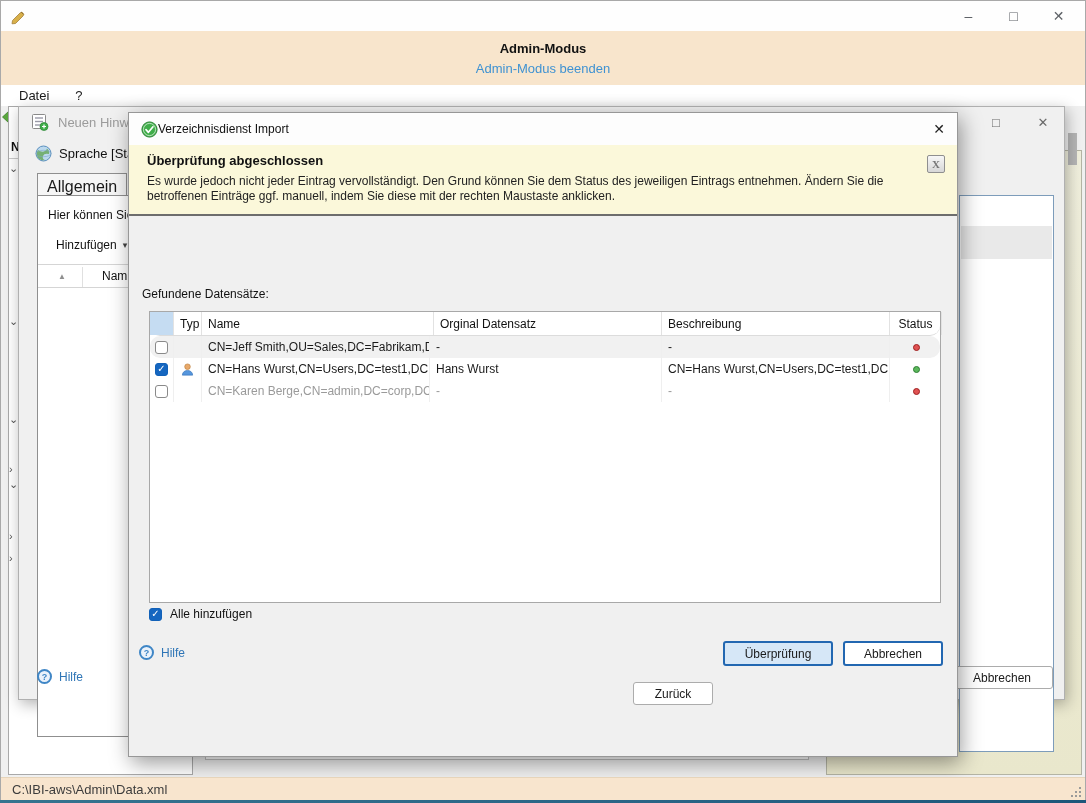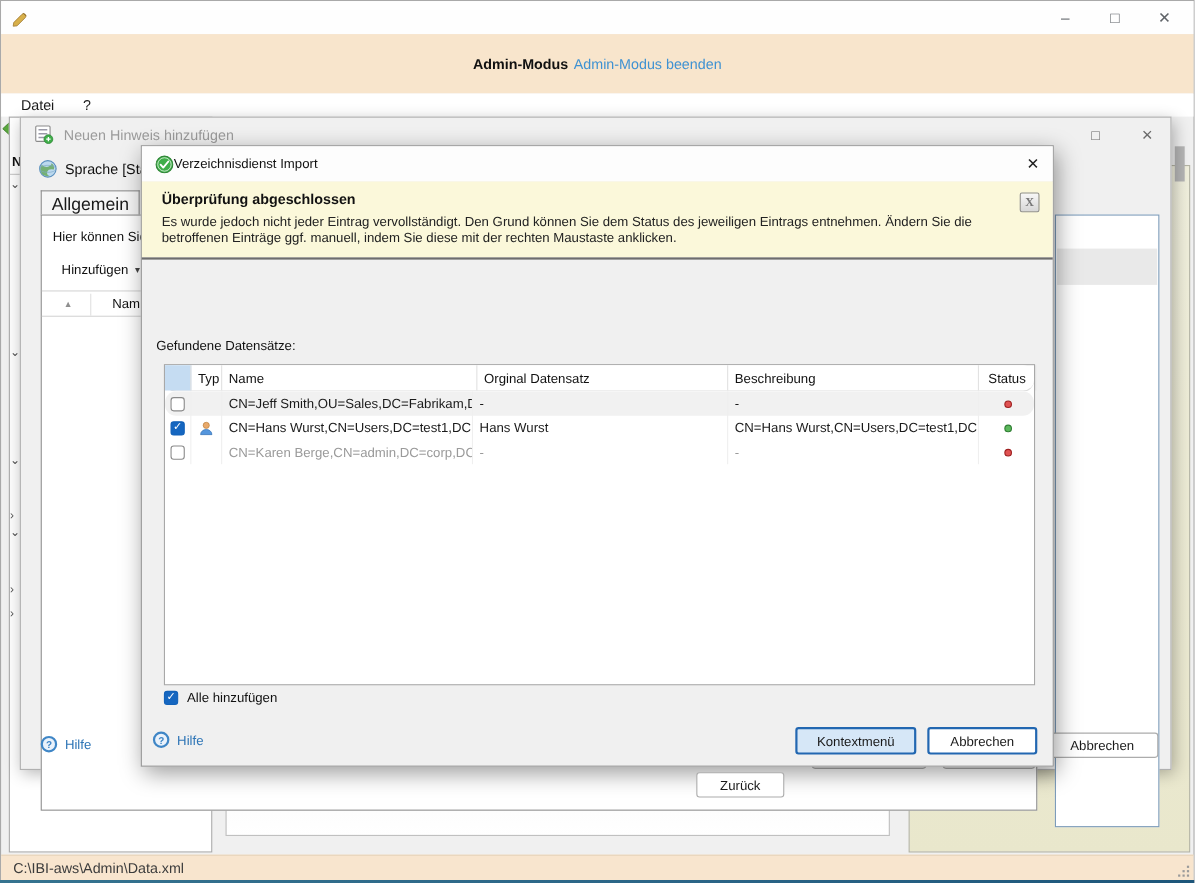--- a/index.html
+++ b/index.html
@@ -8,42 +8,42 @@
     position:relative;width:1086px;height:803px;overflow:hidden;
     font-family:"Liberation Sans",sans-serif;font-size:12px;color:#1a1a1a;
     background:#f0f0f0;box-shadow:inset 0 0 0 1px #a9a9a9;
   }
   
   .titlebar{position:absolute;left:1px;top:1px;width:1084px;height:30px;background:#fefefe;display:flex;align-items:center;}
   .app-icon{margin-left:9px;width:17px;height:17px;flex:0 0 auto;}
   .app-title{margin-left:9px;color:#7a7a7a;font-size:13px;}
   .win-controls{position:absolute;right:4px;top:0;height:30px;display:flex;}
   .win-btn{width:45px;height:30px;display:flex;align-items:center;justify-content:center;color:#5f6368;font-size:14px;cursor:default;}
-  .admin-banner{position:absolute;left:1px;top:31px;width:1084px;height:54px;background:#f8e5cc;display:flex;flex-direction:row;align-items:center;justify-content:center;gap:5px;}
+  .admin-banner{position:absolute;left:1px;top:31px;width:1084px;height:54px;background:#f8e5cc;display:flex;flex-direction:column;align-items:center;justify-content:center;gap:5px;}
   .admin-banner .hd{font-weight:bold;font-size:13px;color:#111;}
   .admin-banner .lnk{color:#3f92d2;font-size:13px;cursor:pointer;}
   .menubar{position:absolute;left:1px;top:85px;width:1084px;height:21px;background:#fff;display:flex;align-items:center;gap:26px;padding-left:18px;font-size:13px;}
   .menubar span{cursor:pointer;}
   .statusbar{position:absolute;left:1px;top:777px;width:1084px;height:23px;background:#f8e5ce;display:flex;align-items:center;padding-left:11px;font-size:13px;color:#3c3c3c;border-top:1px solid #e6d4ba;}
   .grip{position:absolute;right:5px;bottom:6px;width:10px;height:10px;}
   .grip i{position:absolute;width:2px;height:2px;background:#9a9a9a;}
   .grip i:nth-child(1){right:0;bottom:0}.grip i:nth-child(2){right:4px;bottom:0}.grip i:nth-child(3){right:0;bottom:4px}.grip i:nth-child(4){right:8px;bottom:0}.grip i:nth-child(5){right:0;bottom:8px}.grip i:nth-child(6){right:4px;bottom:4px}
   .bottom-strip{position:absolute;left:0;top:800px;width:1086px;height:3px;background:linear-gradient(90deg,#35738f,#2a6486 60%,#1d567a);}
   
   .back-arrow{position:absolute;left:2px;top:110px;width:16px;height:14px;}
   .tree-panel{position:absolute;left:8px;top:106px;width:185px;height:669px;background:#fff;border:1px solid #a9a9a9;}
   .tree-header{position:absolute;left:0;top:28px;width:100%;height:24px;border-bottom:1px solid #c9c9c9;font-weight:bold;font-size:12px;padding:5px 0 0 2px;color:#111;}
   .chev{position:absolute;left:0;width:12px;color:#555;font-size:11px;line-height:10px;}
   .yellow-panel{position:absolute;left:826px;top:150px;width:256px;height:625px;background:linear-gradient(180deg,#f0efdd,#e9e7cc);border:1px solid #b4b4a4;}
   .right-thumb{position:absolute;left:1068px;top:133px;width:9px;height:32px;background:#b5b5b5;}
   .center-panel{position:absolute;left:205px;top:480px;width:604px;height:280px;background:linear-gradient(180deg,#bdbdbd,#f2f2f2 55%,#ffffff);border:1px solid #c0c0c0;}
   
   .dialog{position:absolute;background:#f0f0f0;border:1px solid #b0b0b0;}
   .dlg-hinweis{left:18px;top:106px;width:1047px;height:594px;box-shadow:2px 4px 14px rgba(0,0,0,.30);}
-  .dlg-import{left:128px;top:132px;width:830px;height:565px;border-color:#979797;box-shadow:3px 6px 20px rgba(0,0,0,.40);}
+  .dlg-import{left:128px;top:112px;width:830px;height:645px;border-color:#979797;box-shadow:3px 6px 20px rgba(0,0,0,.40);}
   .dlg-title{position:absolute;left:0;top:0;width:100%;height:30px;display:flex;align-items:center;background:transparent;}
   .dlg-title .t-icon{margin-left:12px;width:18px;height:18px;flex:0 0 auto;}
   .dlg-title .t-text{margin-left:9px;font-size:13px;}
   .dlg-hinweis .t-text{color:#9b9b9b;}
   .dlg-ctrl{position:absolute;top:4px;width:34px;height:22px;display:flex;align-items:center;justify-content:center;color:#6a6a6a;font-size:13px;cursor:pointer;}
   
   .lang-row{position:absolute;left:16px;top:38px;display:flex;align-items:center;gap:7px;font-size:13px;color:#111;}
   .tabs{position:absolute;left:18px;top:66px;display:flex;gap:2px;}
   .tab{height:23px;padding:4px 9px 0 9px;background:linear-gradient(#f4f4f4,#dfdfdf);border:1px solid #8f8f8f;border-bottom:none;font-size:16px;}
   .tab.active{background:#f6f6f6;}
@@ -291,21 +291,21 @@
         </span>
       <span>Alle hinzufügen</span>
     </div>
 
     <div class="help-link hl-import">
       <span class="help-ico">?</span>
       <span class="help-txt">Hilfe</span>
     </div>
 
     <div class="btn btn-back">Zurück</div>
-    <div class="btn btn-apply">Kontextmenü</div>
+    <div class="btn btn-apply">Überprüfung</div>
     <div class="btn btn-cancel">Abbrechen</div>
   </div>
 
   <div class="statusbar">
     <span>C:\IBI-aws\Admin\Data.xml</span>
   </div>
   <div class="grip">
       <i></i>
       <i></i>
       <i></i>

